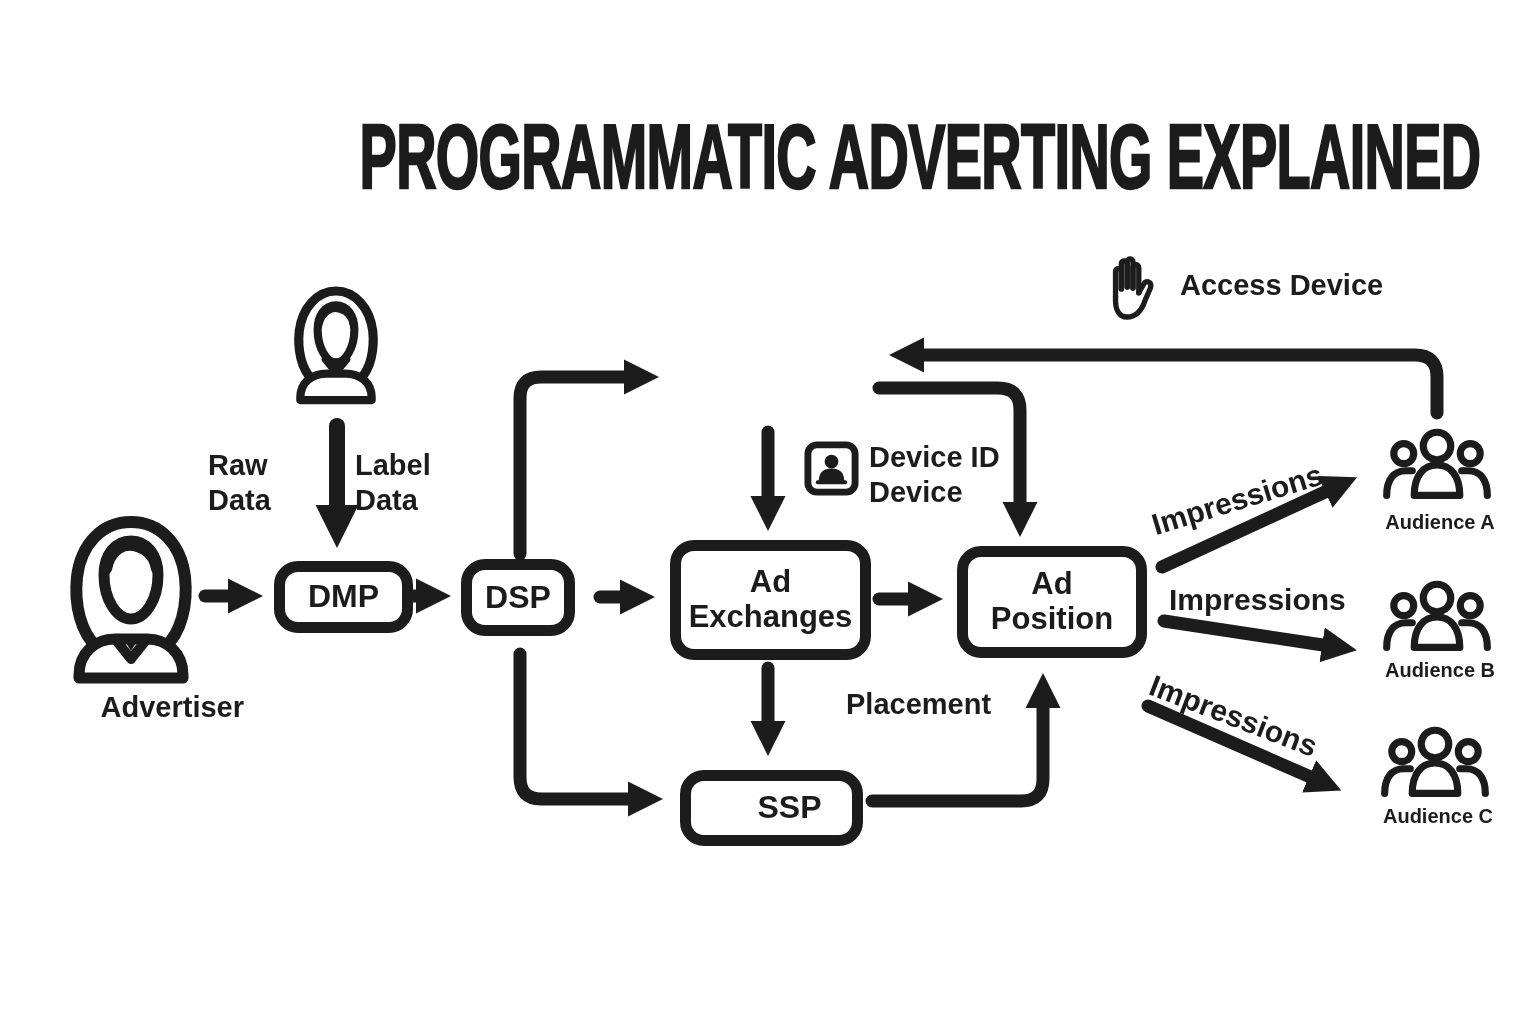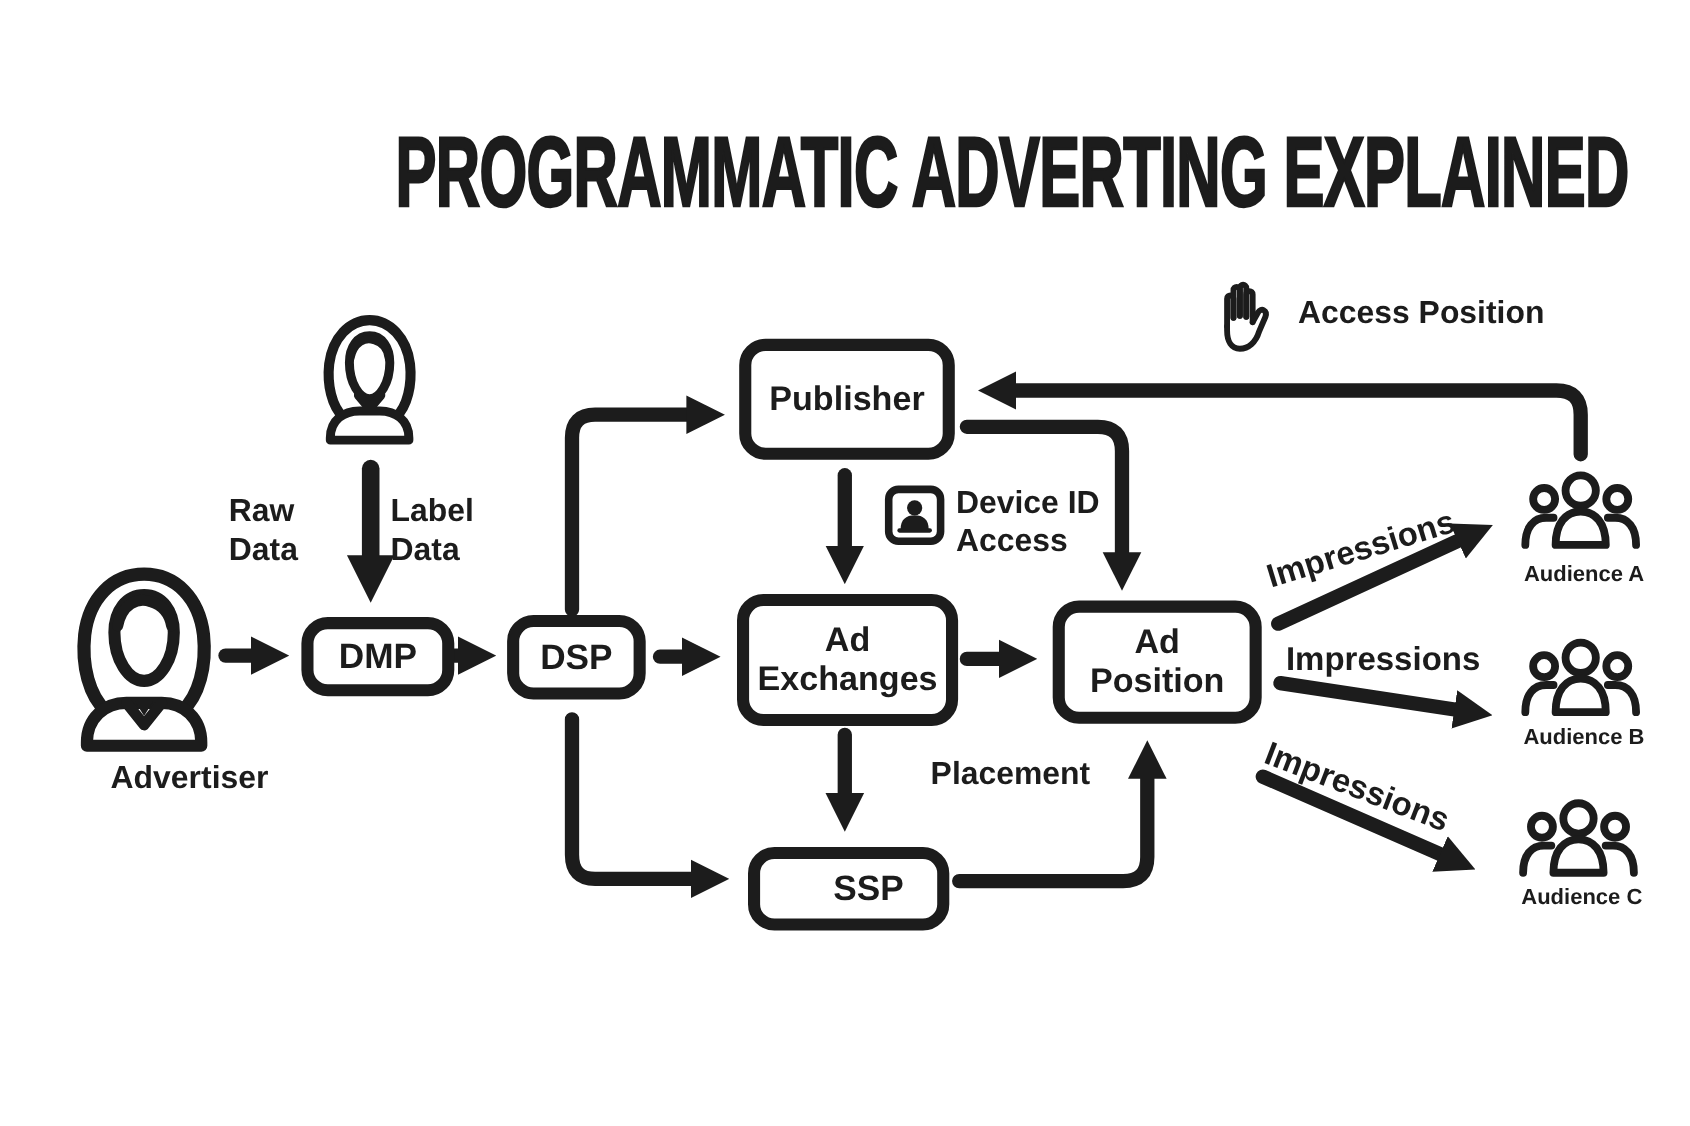--- a/index.html
+++ b/index.html
@@ -9,21 +9,21 @@
          font-weight:700;line-height:1;}
   .title-inner{display:inline-block;font-size:90px;letter-spacing:-1px;white-space:nowrap;
          transform:scaleX(0.62);transform-origin:50% 50%;-webkit-text-stroke:2.5px #1c1c1c;}
   .wires{position:absolute;left:0;top:0;z-index:1;}
   .wire{stroke:#1c1c1c;stroke-width:13;fill:none;stroke-linecap:round;stroke-linejoin:round;}
   .wire.thick{stroke-width:16;}
   .node{position:absolute;z-index:2;background:#fff;border:11px solid #1c1c1c;border-radius:24px;
         box-sizing:border-box;display:flex;flex-direction:column;align-items:center;justify-content:center;
         font-weight:700;text-align:center;line-height:1.12;}
   .node-dmp{left:274px;top:561px;width:139px;height:72px;font-size:32px;}
-  .node-dsp{left:461px;top:559px;width:126px;height:77px;font-size:32px;}
+  .node-dsp{left:461px;top:559px;width:114px;height:77px;font-size:32px;}
   .node-publisher{left:672px;top:308px;width:196px;height:110px;font-size:31px;}
   .node-adx{left:670px;top:540px;width:201px;height:120px;font-size:31px;}
   .node-adpos{left:957px;top:546px;width:190px;height:112px;font-size:31px;}
   .node-ssp{left:680px;top:770px;width:183px;height:76px;font-size:32px;padding-left:36px;}
   .lbl{position:absolute;z-index:2;font-weight:700;line-height:1.2;}
   .lbl span{display:block;}
   .advertiser-label{left:24px;top:690px;width:220px;text-align:right;font-size:29px;}
   .raw-data{left:208px;top:448px;font-size:29px;}
   .label-data{left:355px;top:448px;font-size:29px;}
   .device-label{left:869px;top:440px;font-size:29px;line-height:1.22;}
@@ -107,55 +107,52 @@
     <span>Label</span>
     <span>Data</span>
   </div>
 
   <div class="node node-dmp">
     <span>DMP</span>
   </div>
   <div class="node node-dsp">
     <span>DSP</span>
   </div>
-  <div class="node node-publisher">
-    <span>Publisher</span>
-  </div>
   <div class="node node-adx">
     <span>Ad</span>
     <span>Exchanges</span>
   </div>
   <div class="node node-adpos">
     <span>Ad</span>
     <span>Position</span>
   </div>
   <div class="node node-ssp">
     <span>SSP</span>
   </div>
 
   <svg class="icon badge-icon" width="57" height="57" viewBox="0 0 58 58">
     <rect class="ink-stroke white-fill" stroke-width="7" x="5" y="5" width="48" height="48" rx="9"></rect>
     <circle class="ink-fill" cx="29" cy="22" r="7"></circle>
     <path class="ink-fill" d="M16,42 C16,33 21,29 29,29 C37,29 42,33 42,42 L16,42 Z"></path>
     <path class="ink-stroke" stroke-width="4" d="M15,43 L43,43"></path>
   </svg>
   <div class="lbl device-label">
     <span>Device ID</span>
-    <span>Access</span>
+    <span>Device</span>
   </div>
 
   <svg class="icon hand-icon" width="62" height="72" viewBox="0 0 64 74">
     <path class="ink-stroke" stroke-width="5.5" d="M15,47 L15,21 C15,17 21,17 21,21 L21,39"></path>
     <path class="ink-stroke" stroke-width="5.5" d="M21,39 L21,13 C21,9 27,9 27,13 L27,37"></path>
     <path class="ink-stroke" stroke-width="5.5" d="M27,37 L27,11 C27,7 33,7 33,11 L33,38"></path>
     <path class="ink-stroke" stroke-width="5.5" d="M33,38 L33,17 C33,13 39,13 39,17 L39,43"></path>
     <path class="ink-stroke" stroke-width="5.5" d="M39,43 L44,34 C47,29 53,32 51,38 L45,52 C42,62 35,68 27,68 C19,68 15,61 15,51 L15,47"></path>
   </svg>
   <div class="lbl access-label">
-    <span>Access Position</span>
+    <span>Access Device</span>
   </div>
 
   <div class="lbl placement-label">
     <span>Placement</span>
   </div>
 
   <div class="lbl impressions impressions-a">
     <span>Impressions</span>
   </div>
   <div class="lbl impressions impressions-b">

